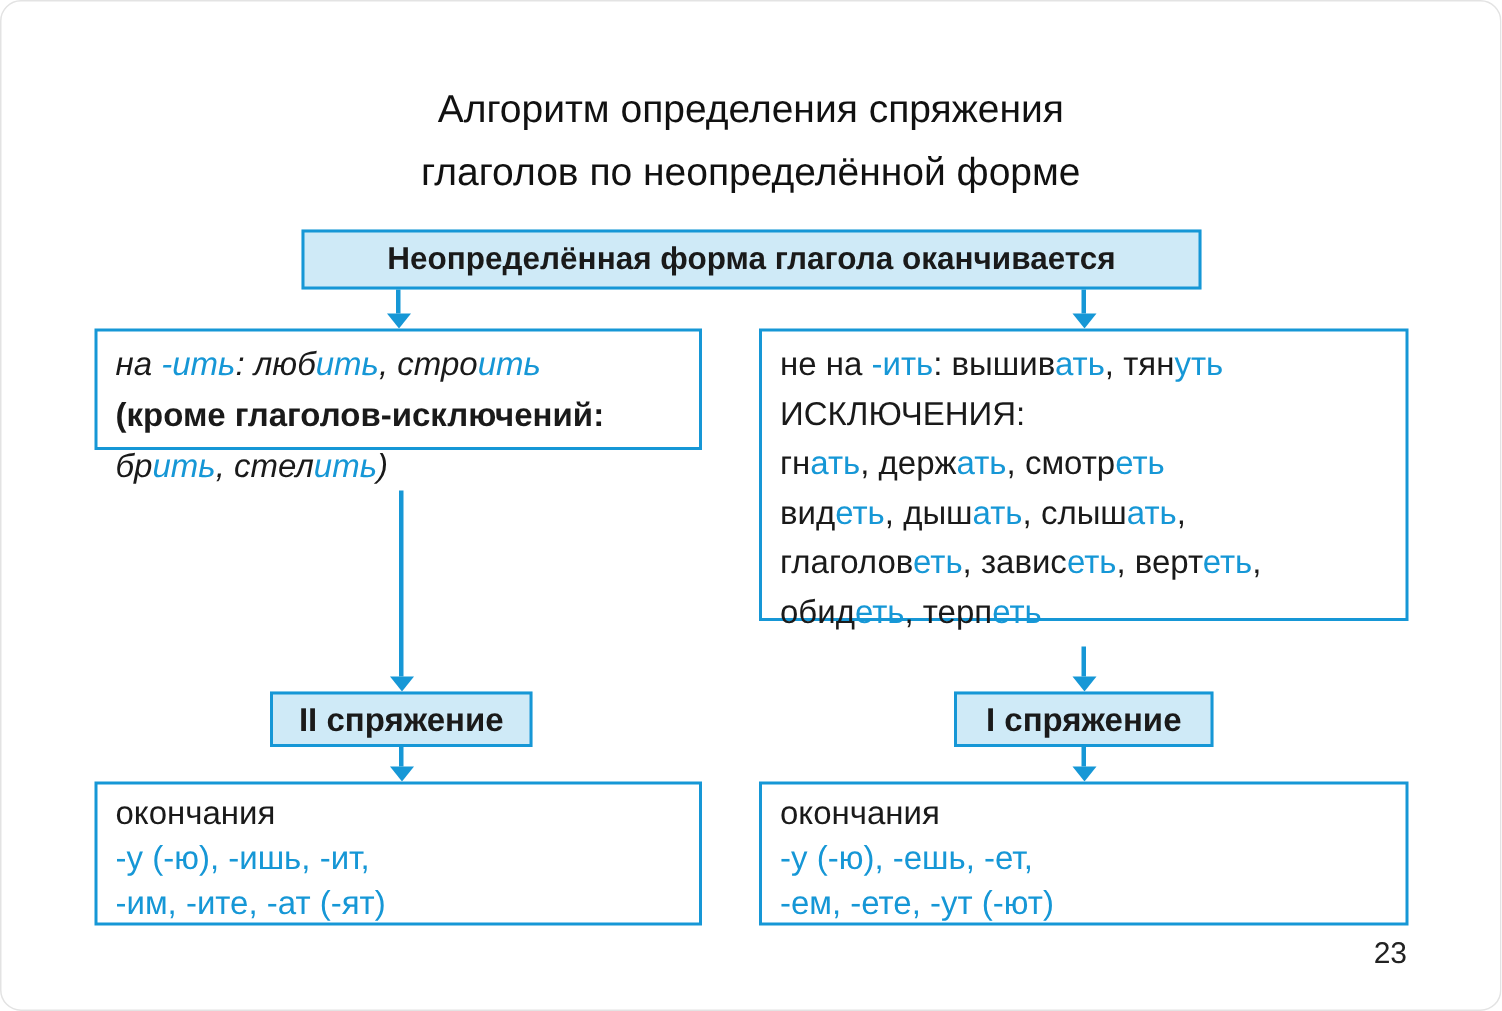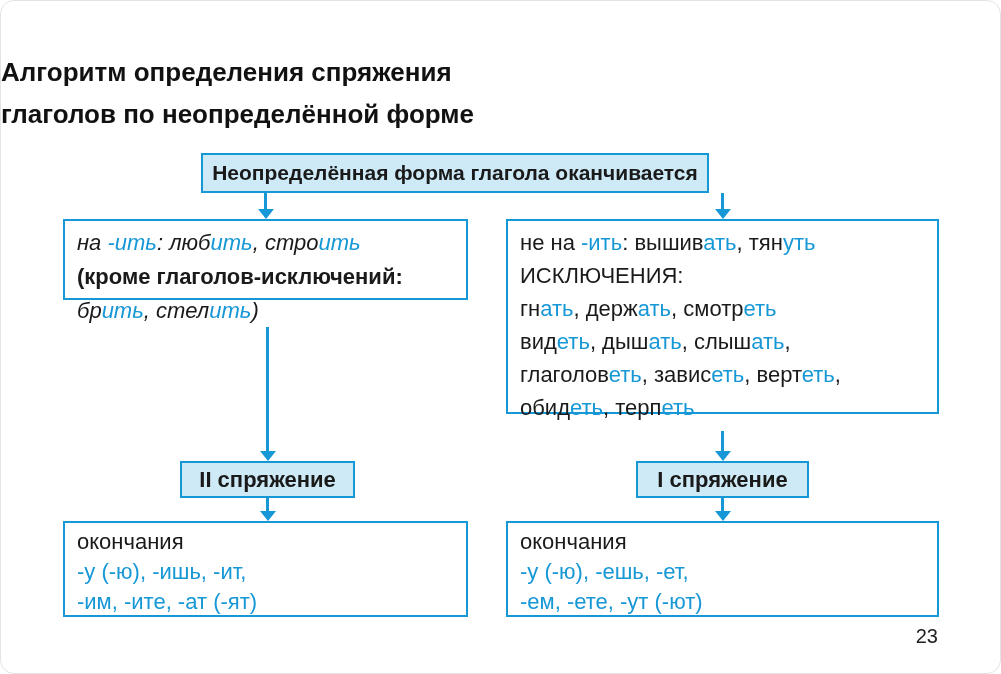--- a/index.html
+++ b/index.html
@@ -13,32 +13,32 @@
   .page{
     position:relative;
     width:1001px;height:674px;
     background:#fff;
     border:1px solid #e3e3e3;
     border-radius:14px;
     overflow:hidden;
   }
   .title{
     position:absolute;top:50px;left:0;width:100%;
-    font-weight:bold;font-size:26px;line-height:42px;
+    text-align:center;font-weight:normal;font-size:26px;line-height:42px;
     color:#111;
   }
   .box{
     position:absolute;
     border:2px solid var(--blue);
     background:#fff;
     font-size:22px;
   }
   .filled{background:var(--light);}
   .top-box{
-    left:200px;top:152px;width:508px;height:40px;
+    left:200px;top:152px;width:600px;height:40px;
     display:flex;align-items:center;justify-content:center;
     font-weight:bold;font-size:21px;
   }
   .branch{padding:5px 12px;}
   .branch .line{line-height:34px;white-space:nowrap;}
   .left-branch{left:62px;top:218px;width:405px;height:81px;}
   .right-branch{left:505px;top:218px;width:433px;height:195px;}
   .right-branch .line{line-height:33px;}
   .conj-label{
     display:flex;align-items:center;justify-content:center;

